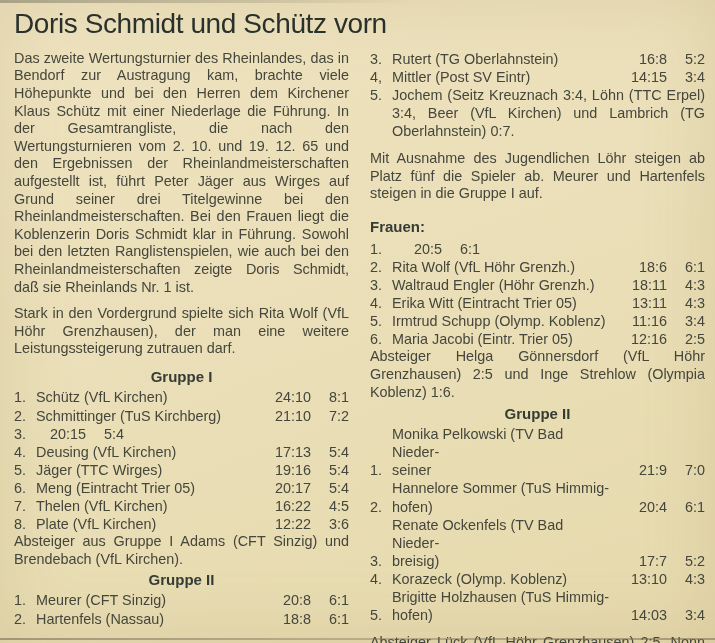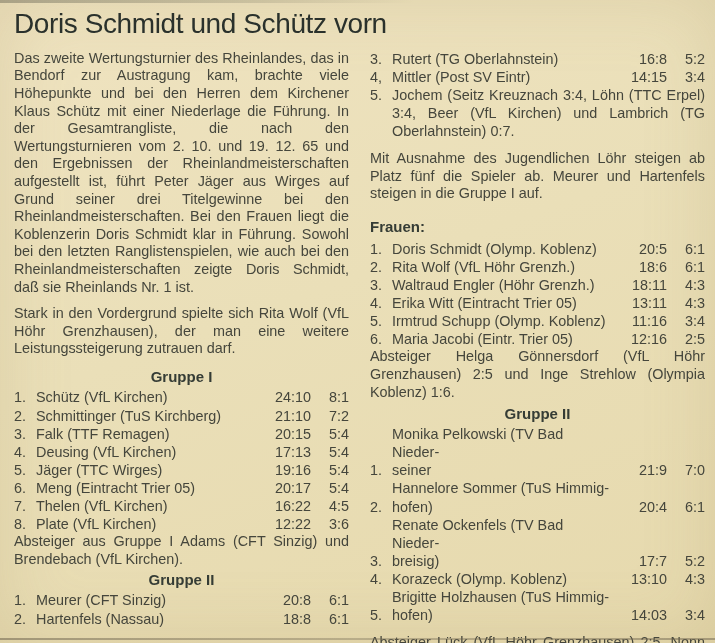--- a/index.html
+++ b/index.html
@@ -110,21 +110,20 @@
 
           <div class="row">
             <span class="num">2.</span>
             <span class="name">Schmittinger (TuS Kirchberg)</span>
             <span class="s1">21:10</span>
             <span class="s2">7:2</span>
           </div>
 
           <div class="row">
             <span class="num">3.</span>
-            <span class="name">Falk (TTF Remagen)</span>
             <span class="s1">20:15</span>
             <span class="s2">5:4</span>
           </div>
 
           <div class="row">
             <span class="num">4.</span>
             <span class="name">Deusing (VfL Kirchen)</span>
             <span class="s1">17:13</span>
             <span class="s2">5:4</span>
           </div>
@@ -200,21 +199,20 @@
         <span class="htext">Jochem (Seitz Kreuznach 3:4, Löhn (TTC Erpel) 3:4, Beer (VfL Kirchen) und Lambrich (TG Oberlahnstein) 0:7.</span>
       </div>
 
       <p class="para mt10">Mit Ausnahme des Jugendlichen Löhr steigen ab Platz fünf die Spieler ab. Meurer und Hartenfels steigen in die Gruppe I auf.</p>
 
       <div class="heading-left">Frauen:</div>
       <div class="rows">
 
           <div class="row">
             <span class="num">1.</span>
-            <span class="name">Doris Schmidt (Olymp. Koblenz)</span>
             <span class="s1">20:5</span>
             <span class="s2">6:1</span>
           </div>
 
           <div class="row">
             <span class="num">2.</span>
             <span class="name">Rita Wolf (VfL Höhr Grenzh.)</span>
             <span class="s1">18:6</span>
             <span class="s2">6:1</span>
           </div>

